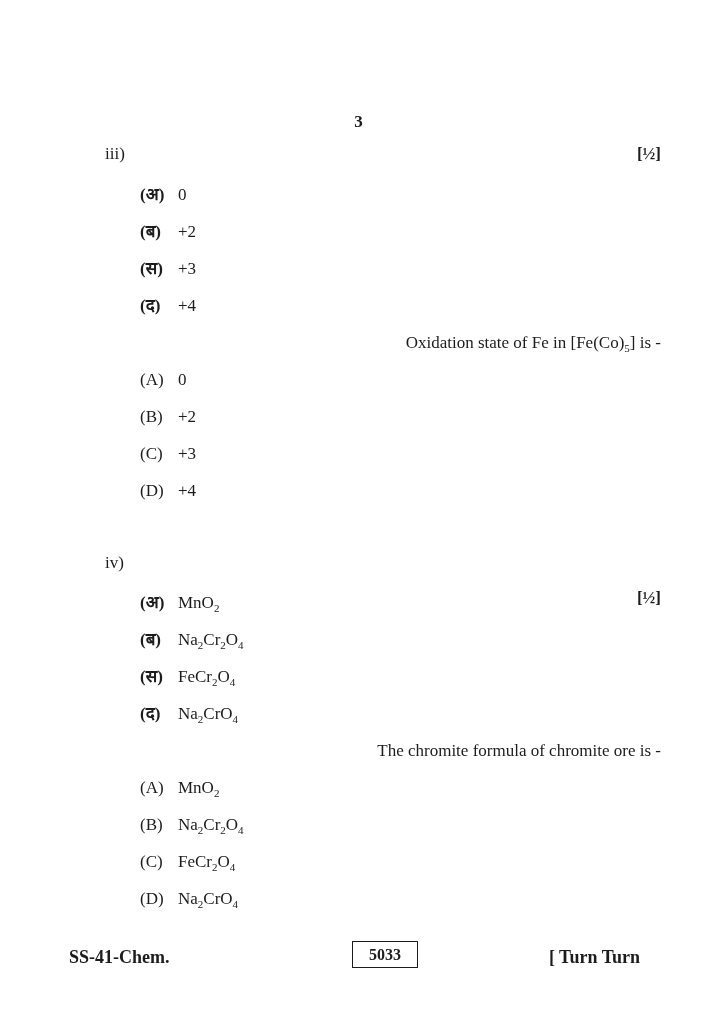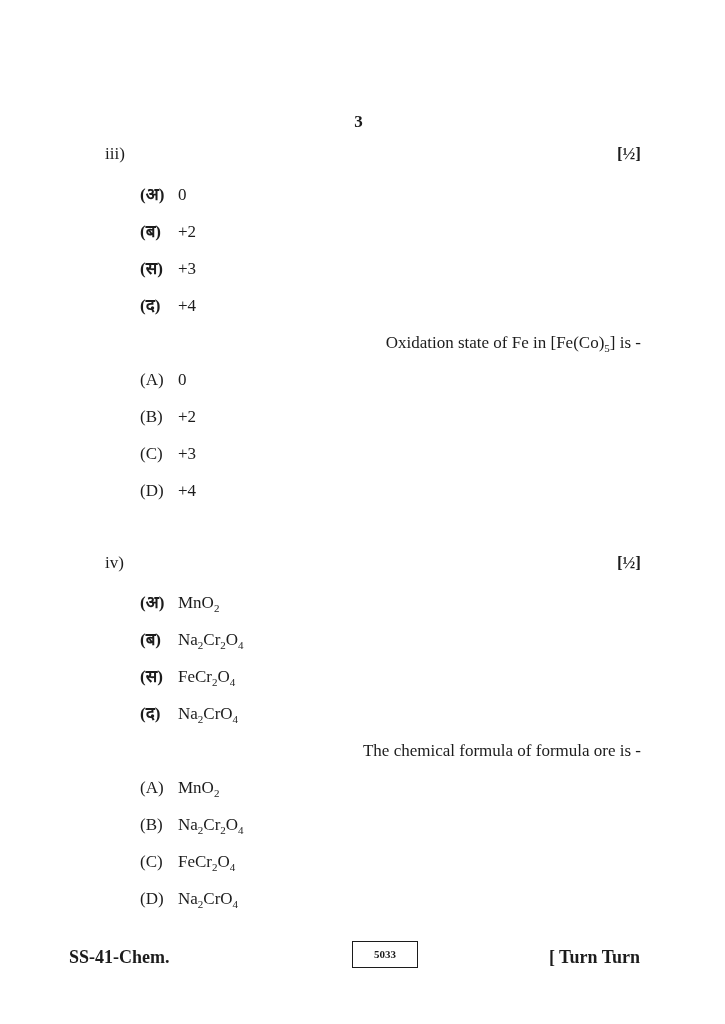--- a/index.html
+++ b/index.html
@@ -20,21 +20,21 @@
     left: 0;
     right: 8px;
     text-align: center;
     font-weight: bold;
     font-size: 17px;
   }
   .content {
     position: absolute;
     top: 141px;
     left: 105px;
-    right: 84px;
+    right: 64px;
   }
   .q-header {
     display: flex;
     align-items: baseline;
     height: 26px;
     line-height: 26px;
   }
   .q-label {
     width: 35px;
     flex: 0 0 35px;
@@ -62,21 +62,21 @@
   .eng-question {
     margin-left: 35px;
     height: 24px;
     line-height: 24px;
     margin-top: 9px;
     margin-bottom: 13px;
     white-space: nowrap;
     text-align: right;
   }
   .first-opt { margin-top: 16px; }
-  .q-gap { margin-top: 47px; }
+  .q-gap { margin-top: 47px; flex-direction: column; }
   .opts-start { margin-top: 15px; }
   sub {
     font-size: 11px;
     line-height: 0;
     vertical-align: -4px;
   }
   .footer {
     position: absolute;
     left: 0;
     right: 16px;
@@ -88,21 +88,21 @@
   .footer-code { position: absolute; left: 69px; top: 6px; }
   .footer-box {
     position: absolute;
     left: 352px;
     top: 0;
     width: 64px;
     height: 25px;
     border: 1.5px solid #1c1c1c;
     text-align: center;
     line-height: 25px;
-    font-size: 11px;
+    font-size: 16px;
   }
   .footer-turnover { position: absolute; right: 69px; top: 6px; }
 </style>
 </head>
 <body>
 
 <div class="page">
 
   <div class="page-number">3</div>
 
@@ -164,21 +164,21 @@
     </div>
     <div class="opt-row">
       <span class="opt-letter">(स)</span>
       <span class="opt-value">FeCr<sub>2</sub>O<sub>4</sub></span>
     </div>
     <div class="opt-row">
       <span class="opt-letter">(द)</span>
       <span class="opt-value">Na<sub>2</sub>CrO<sub>4</sub></span>
     </div>
 
-    <div class="eng-question">The chemical formula of formula ore is -</div>
+    <div class="eng-question">The chromite formula of chromite ore is -</div>
 
     <div class="opt-row">
       <span class="opt-letter latin">(A)</span>
       <span class="opt-value">MnO<sub>2</sub></span>
     </div>
     <div class="opt-row">
       <span class="opt-letter latin">(B)</span>
       <span class="opt-value">Na<sub>2</sub>Cr<sub>2</sub>O<sub>4</sub></span>
     </div>
     <div class="opt-row">

